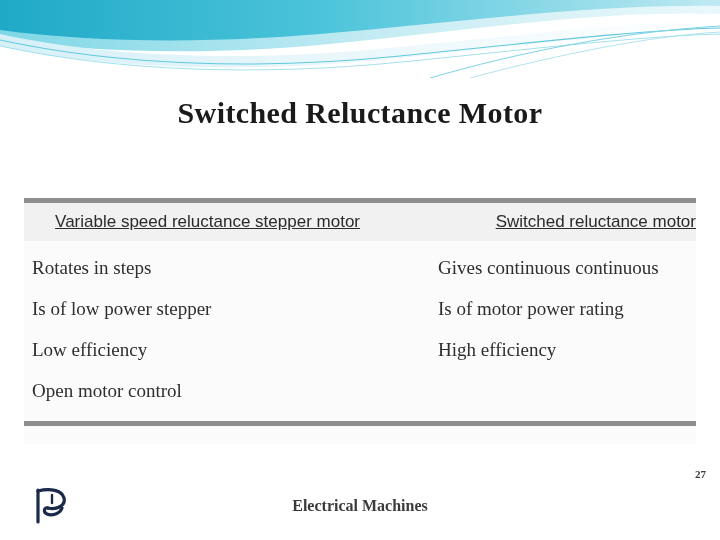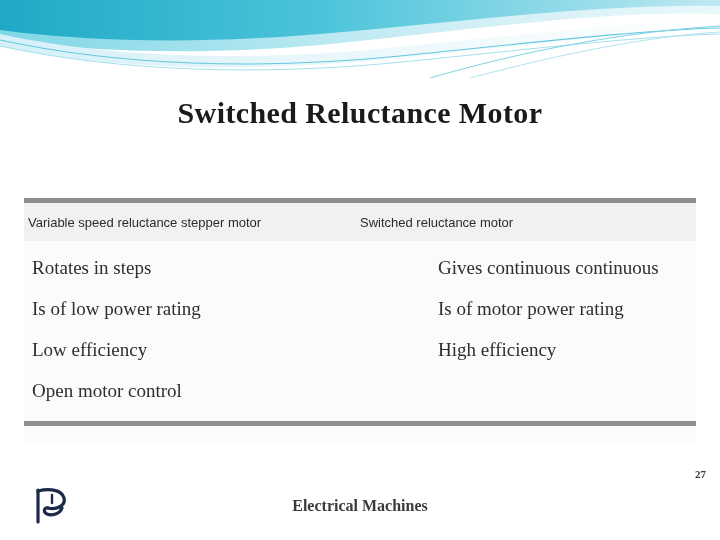--- a/index.html
+++ b/index.html
@@ -56,23 +56,24 @@
     background: #8e8e8e;
     width: 100%;
   }
   .table-head {
     background: #f1f1f1;
     display: flex;
     height: 38px;
     align-items: center;
   }
   .table-head .cell {
-    font-size: 13px;
+    font-size: 17px;
     color: #2b2b2b;
-    text-align: left;
+    text-align: right;
+    text-decoration: underline;
   }
   .cell-left {
     width: 50%;
     padding-left: 4px;
     box-sizing: border-box;
   }
   .cell-right {
     width: 50%;
     box-sizing: border-box;
   }
@@ -171,21 +172,21 @@
     <div class="cell cell-left">Variable speed reluctance stepper motor</div>
     <div class="cell cell-right">Switched reluctance motor</div>
   </div>
 
   <div class="table-body">
     <div class="row">
       <div class="cell cell-left">Rotates in steps</div>
       <div class="cell cell-right">Gives continuous continuous</div>
     </div>
     <div class="row">
-      <div class="cell cell-left">Is of low power rating</div>
+      <div class="cell cell-left">Is of low power stepper</div>
       <div class="cell cell-right">Is of motor power rating</div>
     </div>
     <div class="row">
       <div class="cell cell-left">Low efficiency</div>
       <div class="cell cell-right">High efficiency</div>
     </div>
     <div class="row">
       <div class="cell cell-left">Open motor control</div>
     </div>
   </div>

